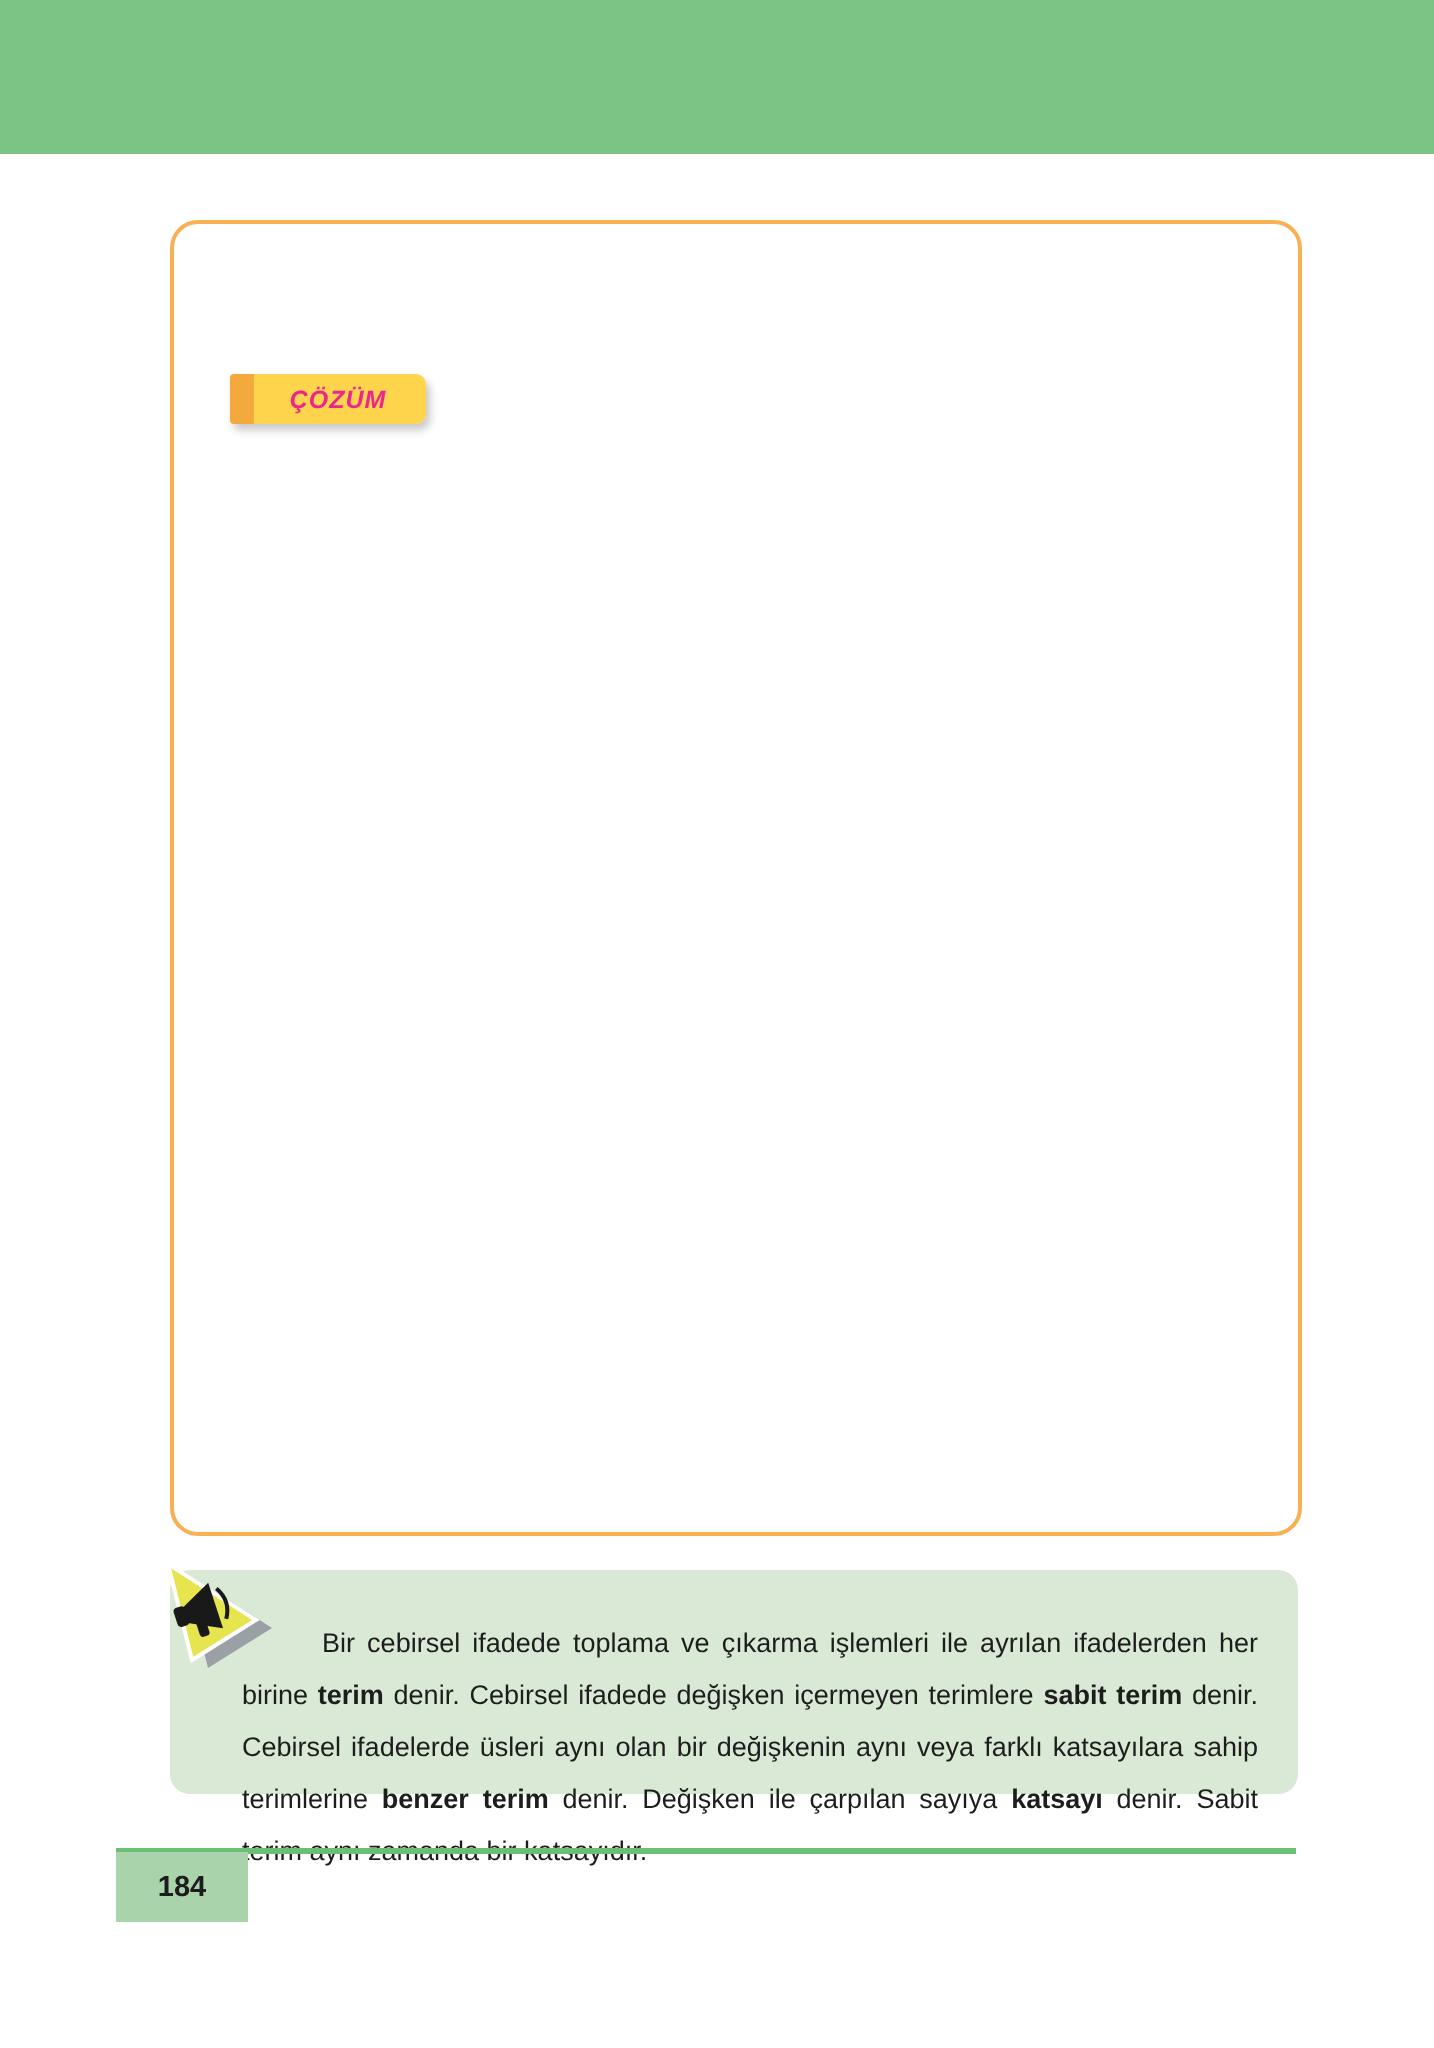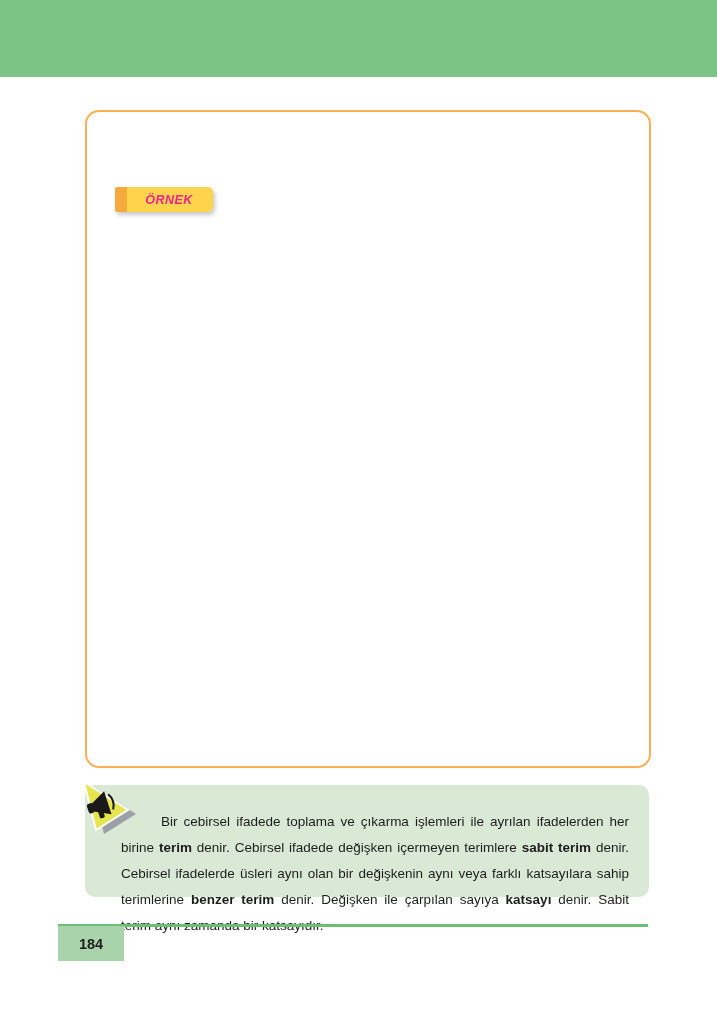--- a/index.html
+++ b/index.html
@@ -80,21 +80,21 @@
 
 
   <div class="content-box abs"></div>
 
   <div class="intro abs">Aşağıda verilen cebirsel ifadeleri inceleyelim.</div>
 
   <div class="item item-a abs"><b>a)</b><span>9x – 4  ve  2x + 5</span></div>
   <div class="item item-b abs"><b>b)</b><span>5a + 14  ve  2m – 3</span></div>
 
   <div class="cozum-tag abs">
-    <span>ÖRNEK</span>
+    <span>ÇÖZÜM</span>
   </div>
 
   <div class="sec-label abs" style="left:118px;top:214px;">a)</div>
   <div class="header-label abs" style="left:331px;top:210px;">Cebirsel ifade</div>
 
   <svg class="abs" style="left:305px;top:230px;" width="130" height="32">
     <line class="hl" x1="15" y1="27" x2="43" y2="5" marker-end="url(#m-blue)"></line>
     <line class="hl" x1="123" y1="27" x2="97" y2="7" marker-end="url(#m-blue)"></line>
   </svg>
 

